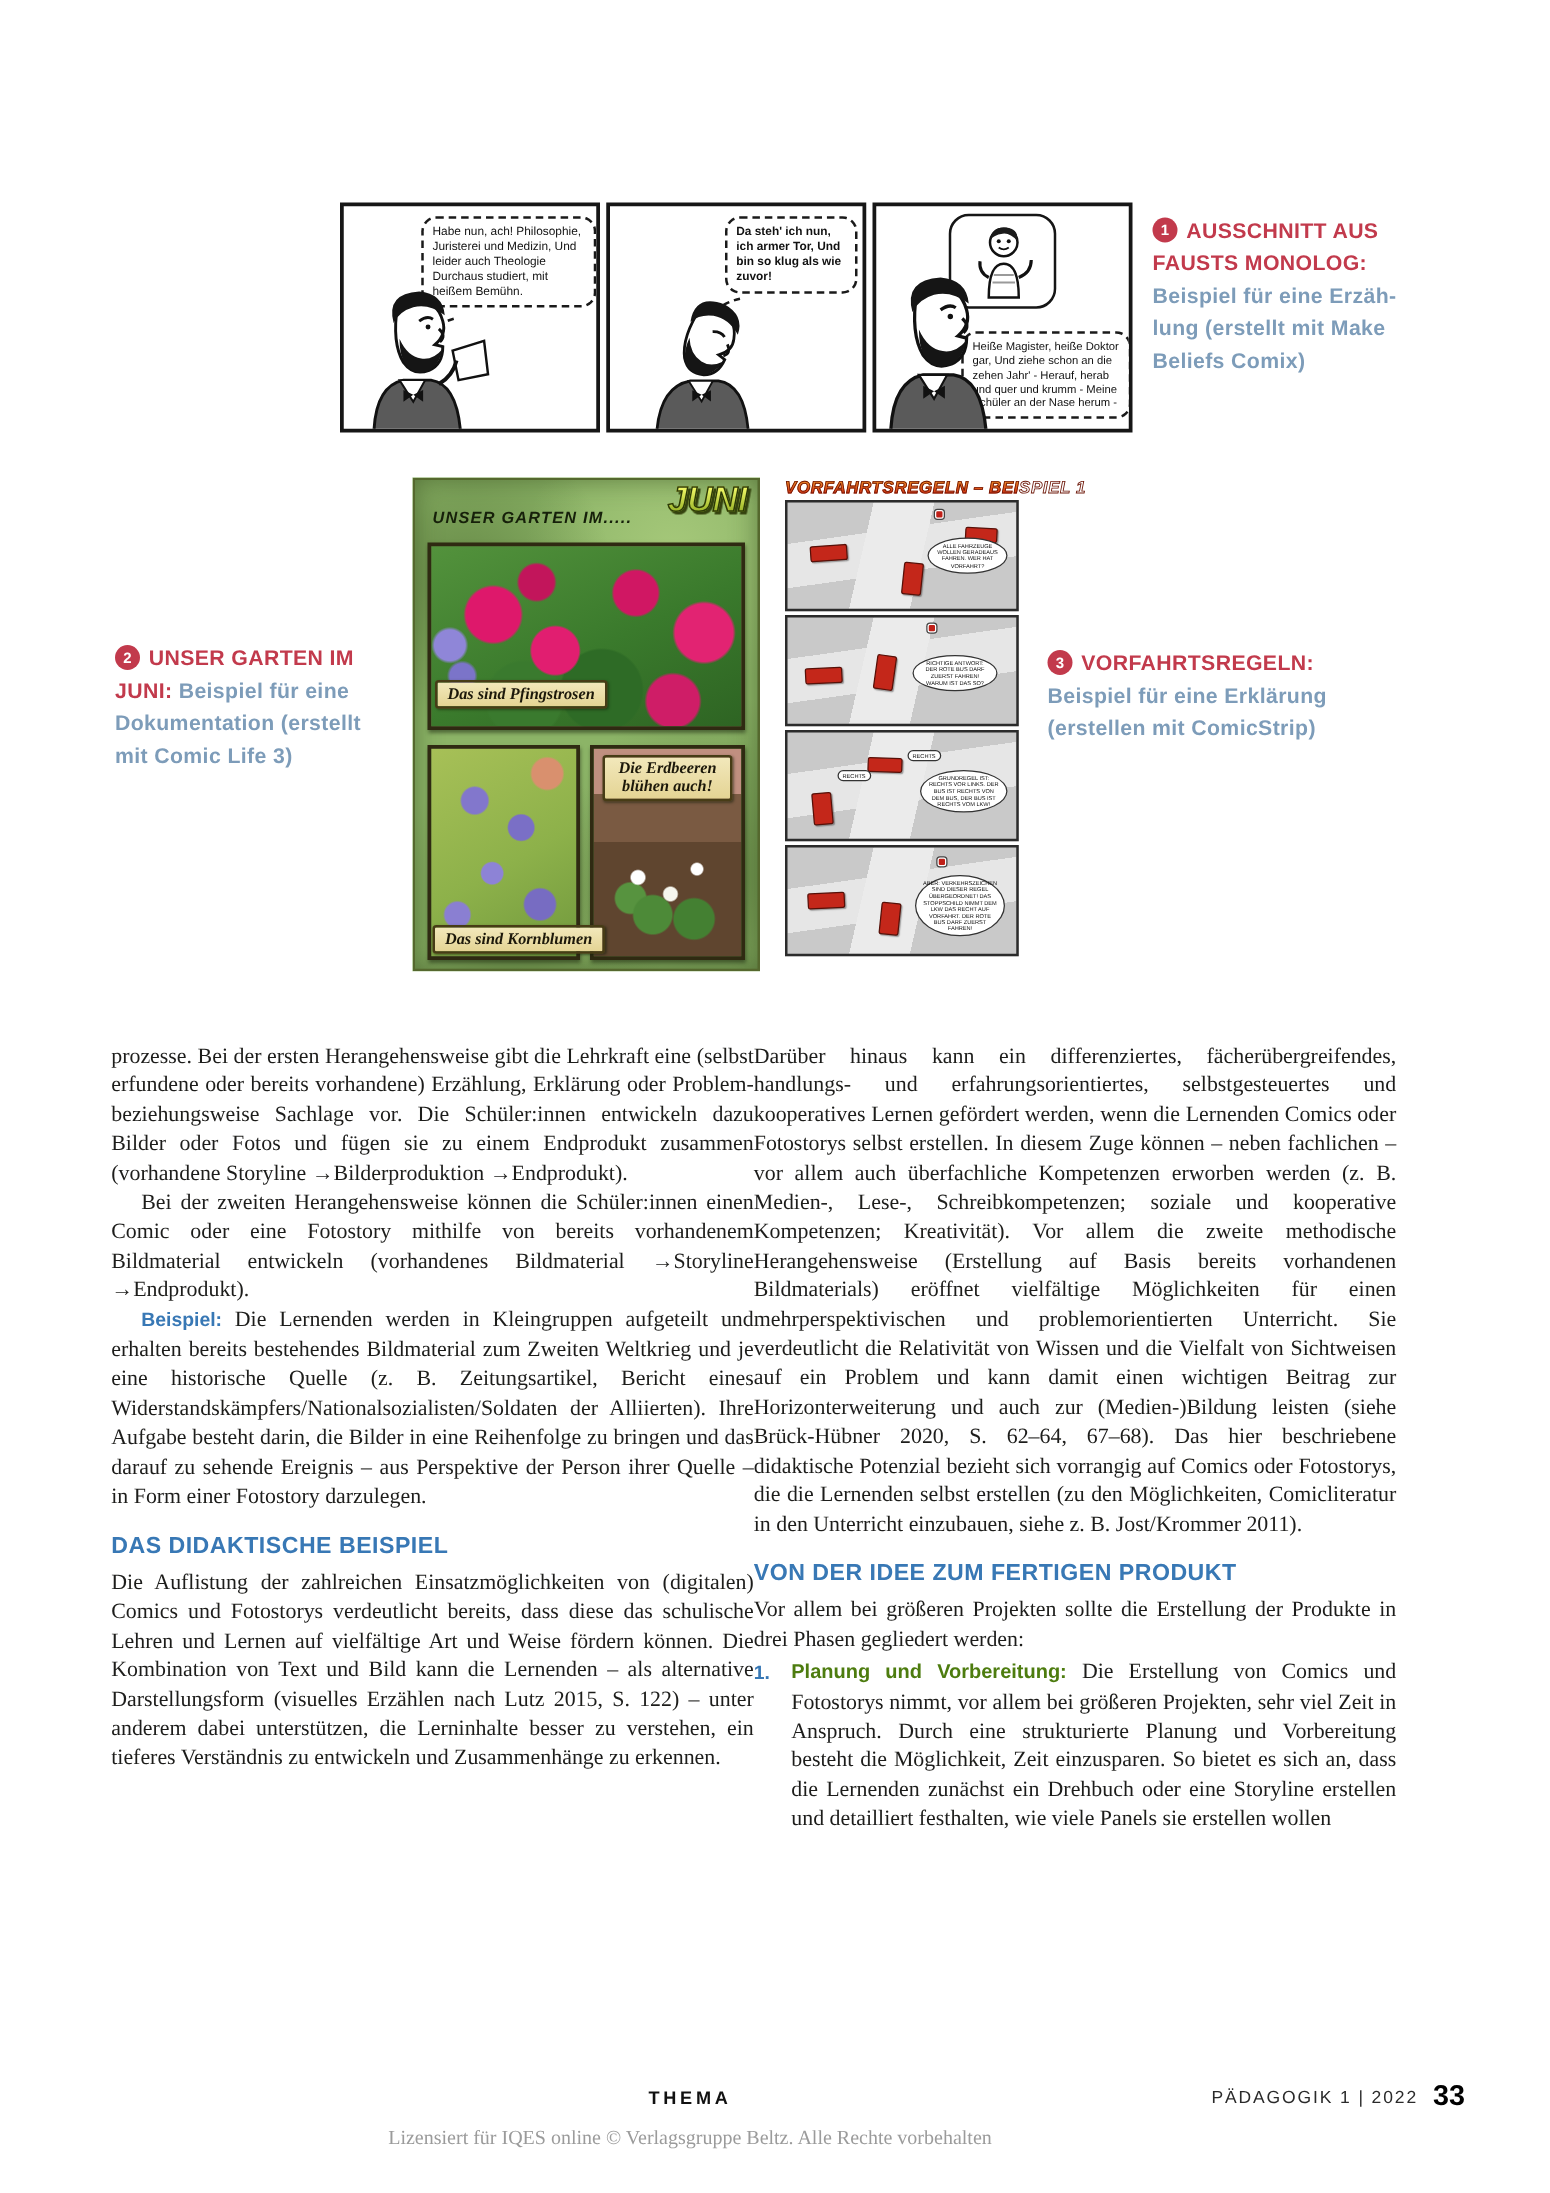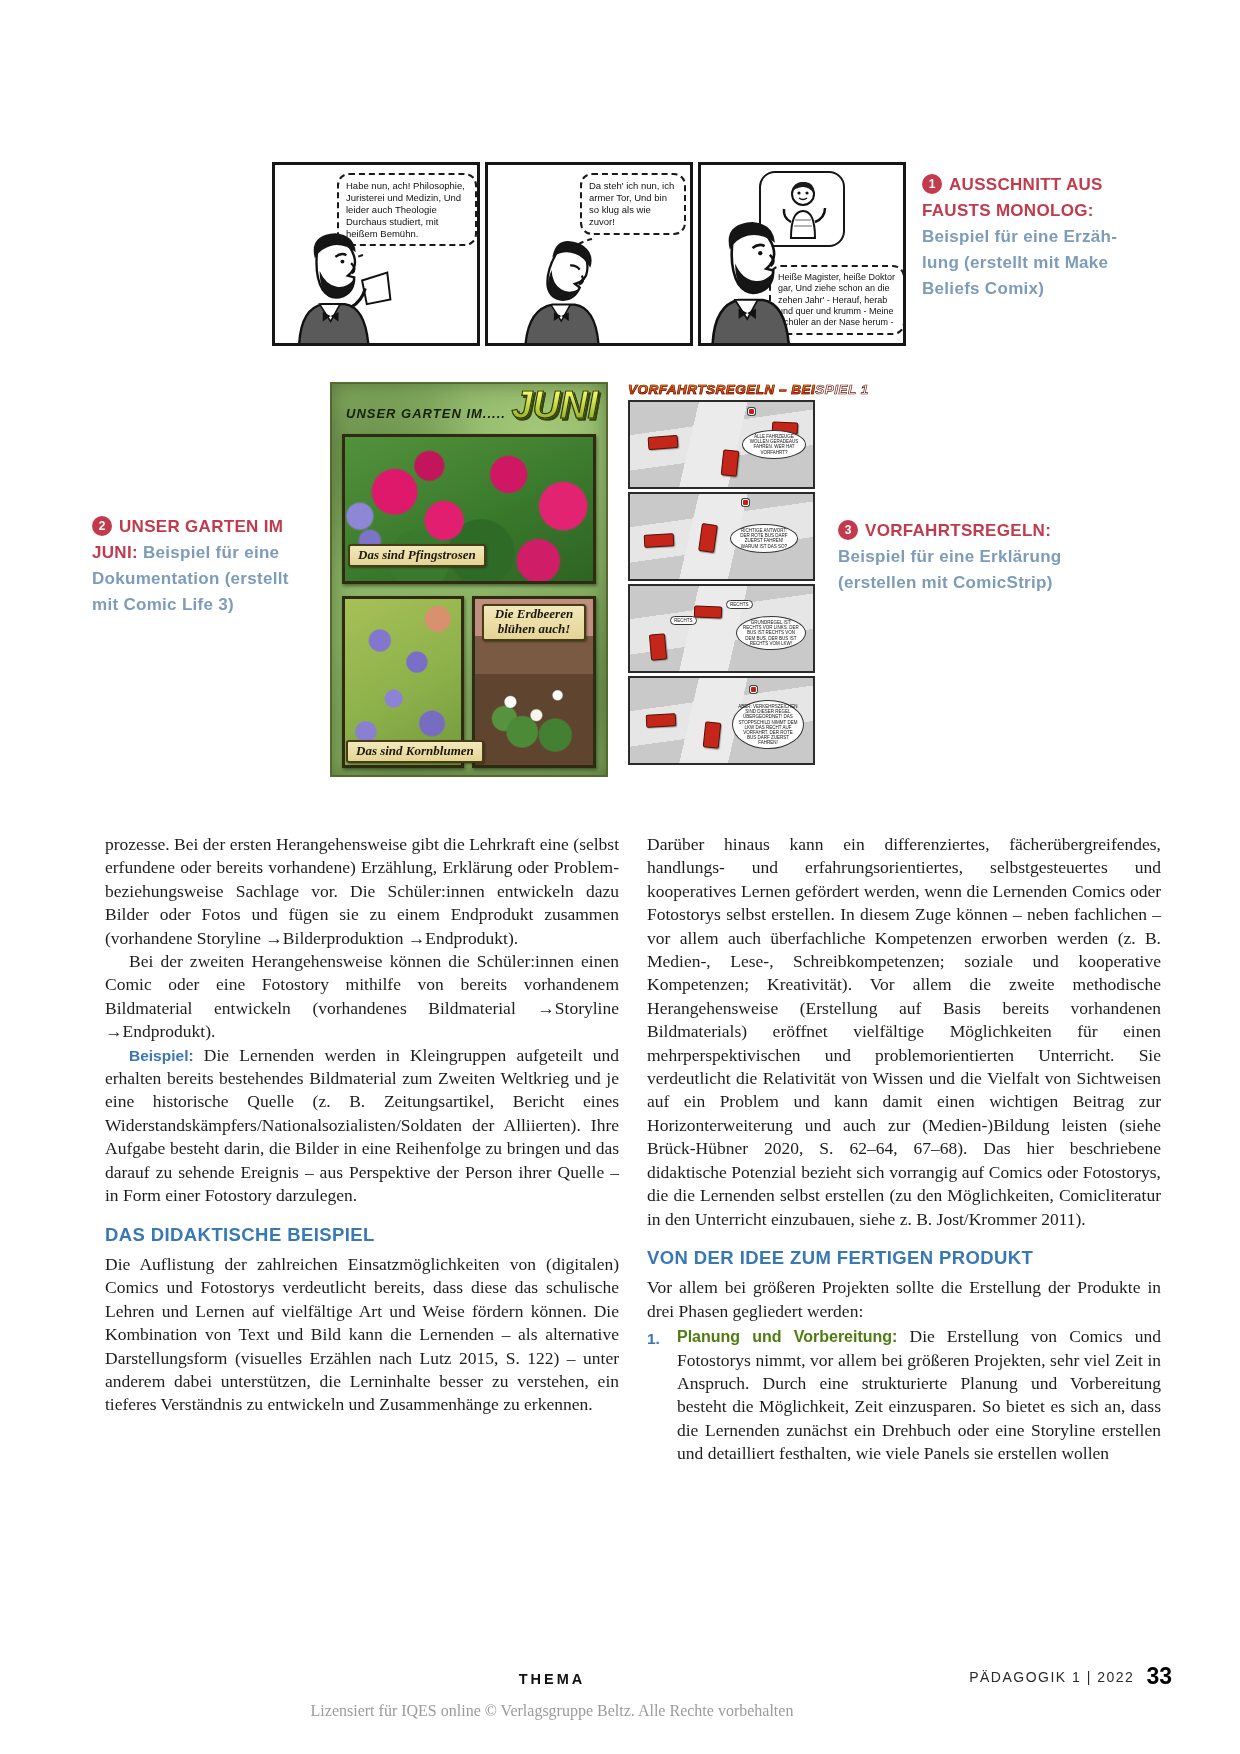--- a/index.html
+++ b/index.html
@@ -31,21 +31,21 @@
             background:
               radial-gradient(circle at 15% 20%, rgba(60,90,35,.45), transparent 30%),
               radial-gradient(circle at 90% 80%, rgba(60,90,35,.40), transparent 35%),
               radial-gradient(circle at 75% 15%, rgba(190,220,140,.5), transparent 30%),
               radial-gradient(circle at 30% 90%, rgba(70,100,40,.4), transparent 30%),
               #8cb467;
             box-shadow: inset 0 0 0 2px #55682e, inset 0 0 22px rgba(40,60,20,.55); padding-left: 20px; }
   .garden-title { position:absolute; left:16px; top:24px; font-family:"Liberation Sans",sans-serif;
                   font-style:italic; font-weight:bold; font-size:13px; letter-spacing:1px; color:#16200a; }
   .garden-month { position:absolute; right:10px; top:2px; font-family:"Liberation Sans",sans-serif;
-                  font-style:italic; font-weight:bold; font-size:38px;
+                  font-style:italic; font-weight:bold; font-size:28px;
                   background:linear-gradient(#f0f766 20%, #8aa81d 90%);
                   -webkit-background-clip:text; background-clip:text; color:transparent;
                   -webkit-text-stroke:1.2px #2c3a08; filter:drop-shadow(2px 2px 0 #35430f); }
   .photo { position:absolute; border:3px solid #2f2a12; box-shadow:1px 2px 3px rgba(20,30,10,.5); }
   .photo-peony { left:12px; top:52px; width:254px; height:150px;
      background:
        radial-gradient(circle at 20% 38%, #de186b 0 10%, transparent 11%),
        radial-gradient(circle at 34% 20%, #c2155b 0 7%, transparent 8%),
        radial-gradient(circle at 40% 58%, #e11e70 0 11%, transparent 12%),
        radial-gradient(circle at 66% 26%, #d01763 0 9%, transparent 10%),
@@ -96,21 +96,21 @@
   .veh { position:absolute; background:#c4271a; border:1px solid #571008; border-radius:2px;
          box-shadow:1px 1px 1px rgba(0,0,0,.35); }
   .tb { position:absolute; background:#fff; border:1px solid #333; border-radius:50%;
         font-family:"Liberation Sans",sans-serif; font-size:4.5px; line-height:1.15;
         text-transform:uppercase; color:#111; padding:3px 5px; text-align:center; }
   .tb.small { border-radius:8px; padding:1px 3px; font-size:4.5px; }
   .stopsign { position:absolute; width:7px; height:7px; background:#c02018; border:1px solid #fff;
               border-radius:2px; box-shadow:0 0 0 1px #444; }
 
   
-  .columns { position:absolute; left:105px; top:833px; width:1056px; display:flex; gap:28px; }
+  .columns { position:absolute; left:89px; top:833px; width:1056px; display:flex; }
   .col { width:514px; font-size:17.5px; line-height:23.4px; text-align:justify;
          color:#1d1d1b; hyphens:auto; -webkit-hyphens:auto; }
   .col p { margin:0; }
   .ind { text-indent:24px; }
   .lead-blue { color:#3878b5; font-family:"Liberation Sans",sans-serif; font-weight:bold;
                font-size:15.5px; }
   h2.section { font-family:"Liberation Sans",sans-serif; font-weight:bold; color:#3878b5;
                font-size:18.5px; letter-spacing:.4px; margin:15px 0 7px; text-align:left; }
   .li { display:flex; margin-top:2px; }
   .li .num { flex:0 0 30px; color:#3878b5; font-family:"Liberation Sans",sans-serif;
@@ -151,21 +151,21 @@
         <path d="M42 22 Q36 60 48 80 Q58 94 74 88 Q88 82 88 64 L80 62 Q92 52 88 38 Q82 16 60 16 Q48 16 42 22 Z" fill="#fff" stroke="#111" stroke-width="3"></path>
         <path d="M38 40 Q30 10 64 8 Q88 10 90 32 Q74 20 58 24 Q44 28 38 40 Z" fill="#151515"></path>
         <path d="M44 56 Q44 86 62 90 Q82 92 88 66 Q78 78 66 76 Q52 74 44 56 Z" fill="#151515"></path>
         <path d="M64 38 q8 -6 14 -2" stroke="#111" stroke-width="3" fill="none"></path>
         <circle cx="73" cy="44" r="2.5" fill="#111"></circle>
         <path d="M84 46 q8 7 1 13" stroke="#111" stroke-width="3" fill="none"></path>
       </svg>
     </div>
 
     <div class="cpanel">
-      <div class="speech" style="left:92px;top:8px;width:106px;">Da steh' ich nun, ich armer Tor, Und bin so klug als wie zuvor!</div>
+      <div class="speech" style="left:92px;top:8px;width:106px;font-weight:bold;">Da steh' ich nun, ich armer Tor, Und bin so klug als wie zuvor!</div>
       <svg width="34" height="24" viewBox="0 0 34 24" style="position:absolute;left:72px;top:72px;">
         <path d="M32 2 Q14 6 2 22" stroke="#1a1a1a" stroke-width="2" fill="none" stroke-dasharray="5 4"></path>
       </svg>
       <svg width="150" height="112" viewBox="0 0 150 150" style="position:absolute;left:8px;bottom:-2px;" preserveAspectRatio="xMidYMax meet">
         <path d="M14 150 Q18 102 50 96 L80 96 Q108 100 112 150 Z" fill="#5a5a5a" stroke="#111" stroke-width="3"></path>
         <path d="M48 96 L62 118 L74 96 Z" fill="#fff" stroke="#111" stroke-width="2"></path>
         <path d="M52 106 L62 111 L72 106 L72 118 L62 111 L52 118 Z" fill="#111"></path>
         <g transform="rotate(24 62 60)">
           <path d="M44 22 Q38 58 50 78 Q60 92 76 86 Q90 80 90 62 L82 60 Q94 50 90 38 Q84 16 62 16 Q50 16 44 22 Z" fill="#fff" stroke="#111" stroke-width="3"></path>
           <path d="M40 40 Q32 10 66 8 Q90 10 92 32 Q76 20 60 24 Q46 28 40 40 Z" fill="#151515"></path>

